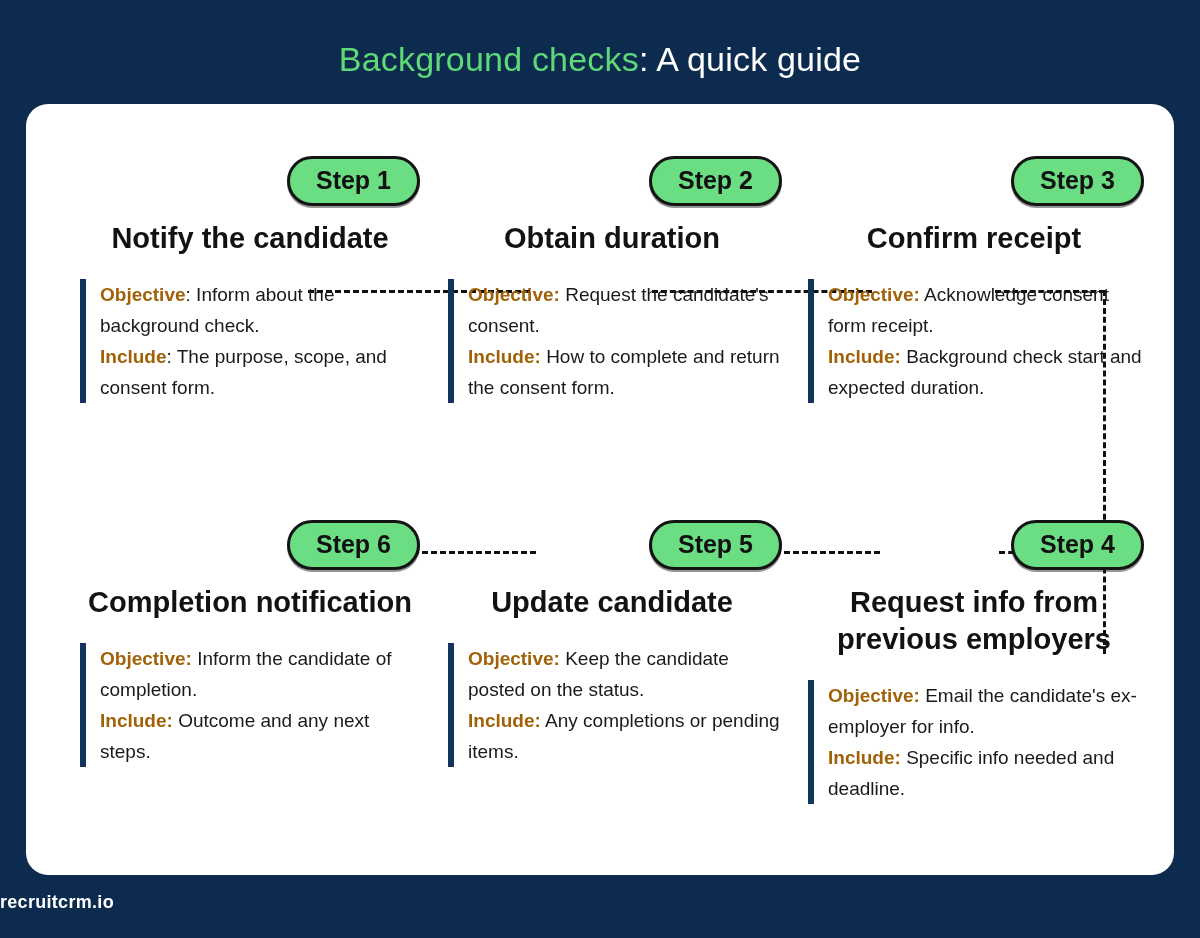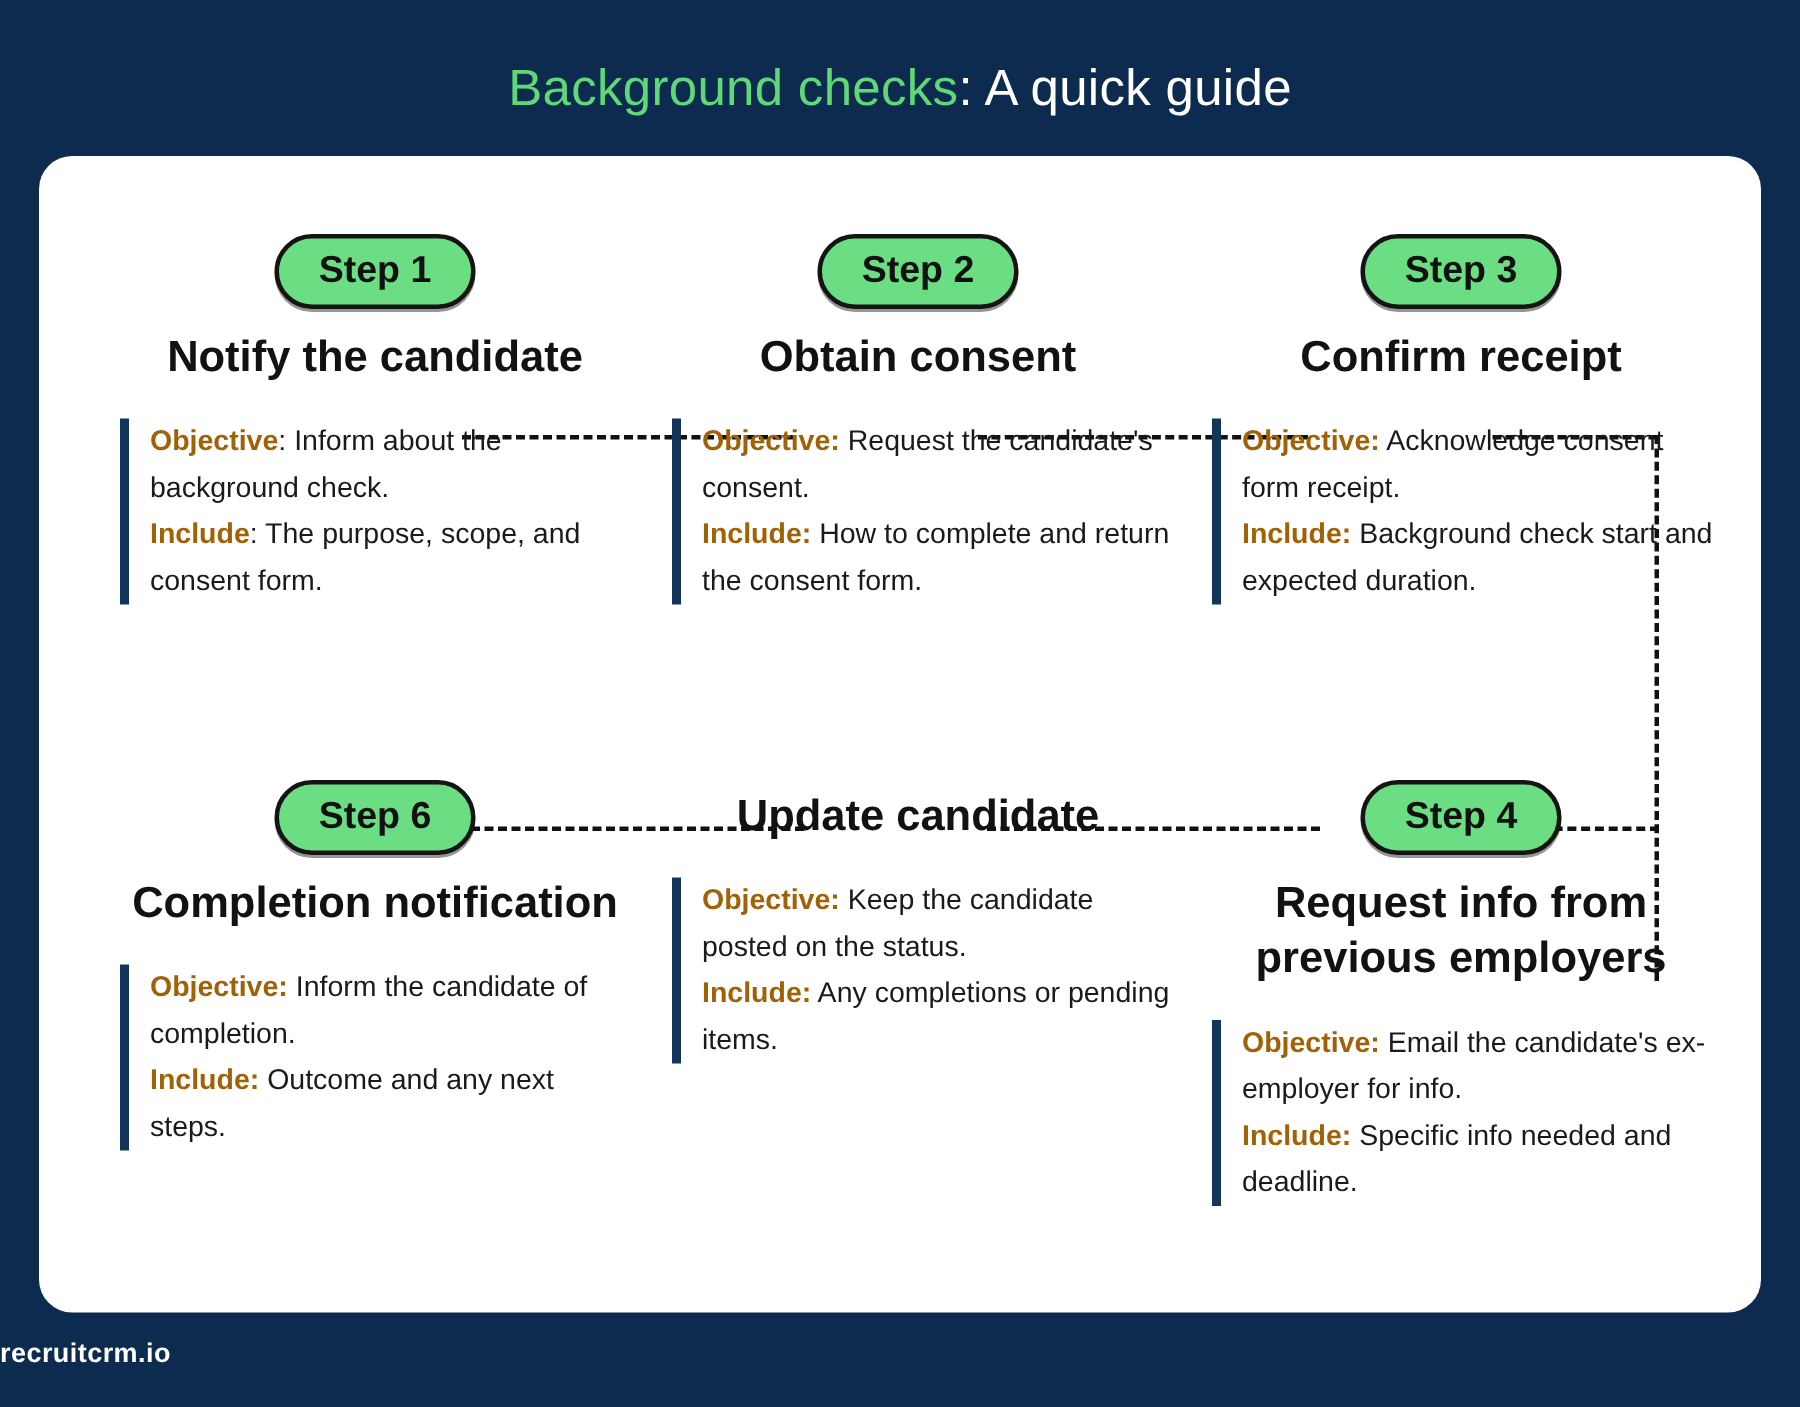--- a/index.html
+++ b/index.html
@@ -77,21 +77,21 @@
     position: relative;
   }
   .col-1 { margin-left: 54px; }
   .col-2 { margin-left: 22px; }
   .col-3 { margin-left: 22px; }
 
   
   .pill-wrap {
     height: 58px;
     display: flex;
-    justify-content: center;
+    justify-content: flex-end;
     align-items: center;
   }
   .pill {
     background: #6bdd82;
     border: 3px solid #141414;
     border-radius: 34px;
     padding: 6px 26px 8px 26px;
     font-size: 25px;
     font-weight: bold;
     color: #111111;
@@ -177,21 +177,21 @@
           <b>Objective</b><span>: </span><span>Inform about the background check.</span>
           <br>
           <b>Include</b><span>: </span><span>The purpose, scope, and consent form.</span>
         </div>
       </div>
 
       <div class="col col-2">
         <div class="pill-wrap">
           <div class="pill">Step 2</div>
         </div>
-        <div class="heading">Obtain consent</div>
+        <div class="heading">Obtain duration</div>
         <div class="detail d-off-2">
           <b>Objective:</b><span> </span><span>Request the candidate's consent.</span>
           <br>
           <b>Include:</b><span> </span><span>How to complete and return the consent form.</span>
         </div>
       </div>
 
       <div class="col col-3">
         <div class="pill-wrap">
           <div class="pill">Step 3</div>
@@ -214,20 +214,23 @@
         </div>
         <div class="heading">Completion notification</div>
         <div class="detail d-off-1">
           <b>Objective:</b><span> </span><span>Inform the candidate of completion.</span>
           <br>
           <b>Include:</b><span> </span><span>Outcome and any next steps.</span>
         </div>
       </div>
 
       <div class="col col-2">
+        <div class="pill-wrap">
+          <div class="pill">Step 5</div>
+        </div>
         <div class="heading">Update candidate</div>
         <div class="detail d-off-2">
           <b>Objective:</b><span> </span><span>Keep the candidate posted on the status.</span>
           <br>
           <b>Include:</b><span> </span><span>Any completions or pending items.</span>
         </div>
       </div>
 
       <div class="col col-3">
         <div class="pill-wrap">

